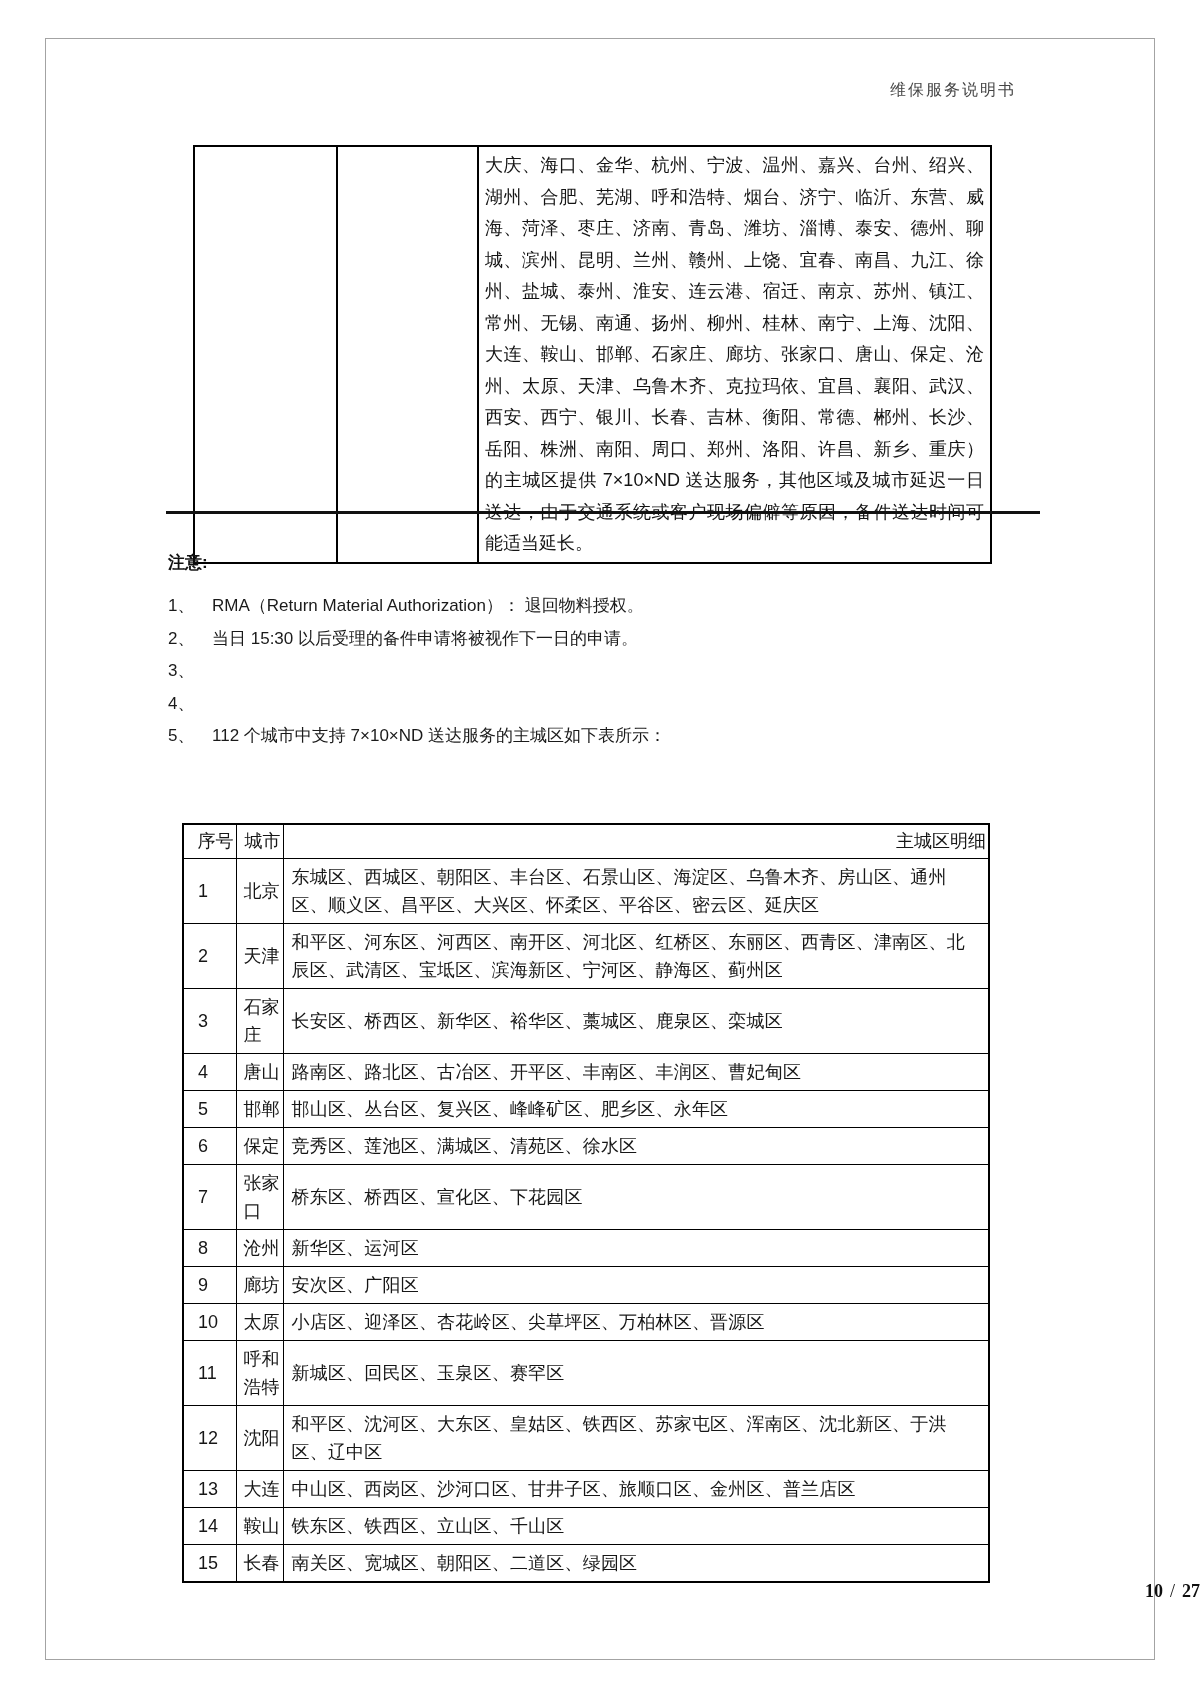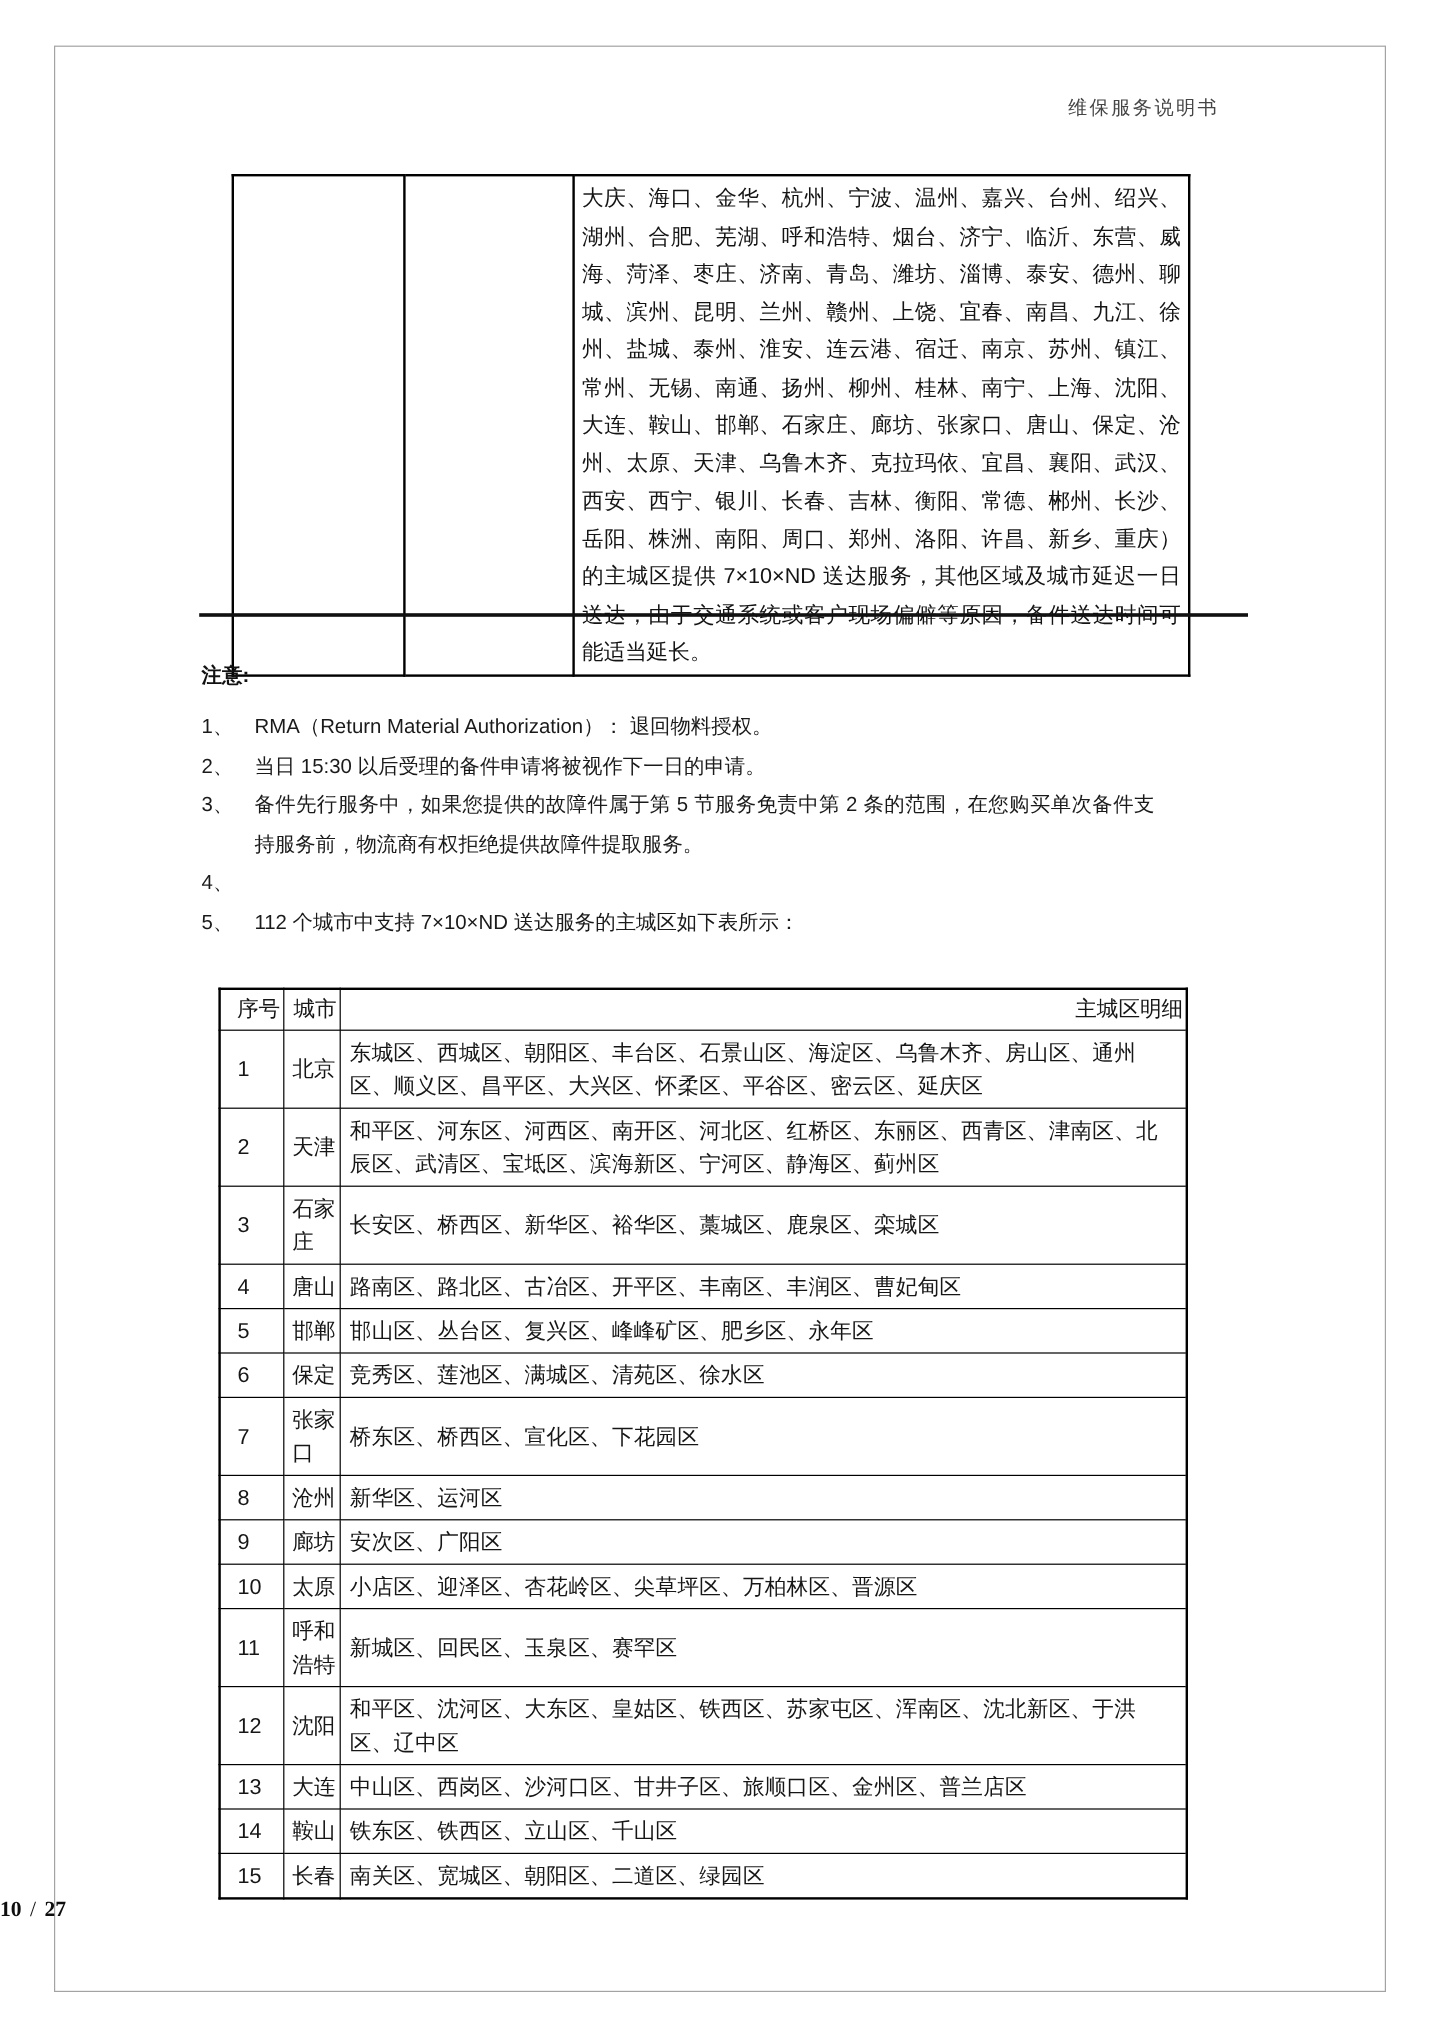--- a/index.html
+++ b/index.html
@@ -62,21 +62,21 @@
   .city-table th{height:34px;text-align:right;padding:2px;}
   .col-no{width:53px;}
   .col-city{width:47px;}
   .col-districts{width:706px;}
   .c-no{padding:4px 2px 4px 14px;line-height:28px;}
   .c-city{padding:4px 2px 4px 7px;line-height:28px;}
   .c-districts{padding:4px 8px;line-height:28px;letter-spacing:0.2px;}
   
   .footer{
     position:absolute;left:0;top:1581px;width:100%;
-    text-align:left;
+    text-align:right;
     font-family:"Liberation Serif","DejaVu Serif",serif;
     font-size:18px;color:#0e0e0e;
   }
   .footer .num{font-weight:bold;}
   .footer .sep{margin:0 7px;font-weight:normal;}
 </style>
 </head>
 <body>
 
 <div class="page">
@@ -105,21 +105,20 @@
         <div class="note-item">
           <span class="note-num">1、</span>
           <span class="note-text">RMA（Return Material Authorization）： 退回物料授权。</span>
         </div>
         <div class="note-item">
           <span class="note-num">2、</span>
           <span class="note-text">当日 15:30 以后受理的备件申请将被视作下一日的申请。</span>
         </div>
         <div class="note-item">
           <span class="note-num">3、</span>
-          <span class="note-text">备件先行服务中，如果您提供的故障件属于第 5 节服务免责中第 2 条的范围，在您购买单次备件支持服务前，物流商有权拒绝提供故障件提取服务。</span>
         </div>
         <div class="note-item">
           <span class="note-num">4、</span>
         </div>
         <div class="note-item">
           <span class="note-num">5、</span>
           <span class="note-text">112 个城市中支持 7×10×ND 送达服务的主城区如下表所示：</span>
         </div>
       </div>
   </div>

